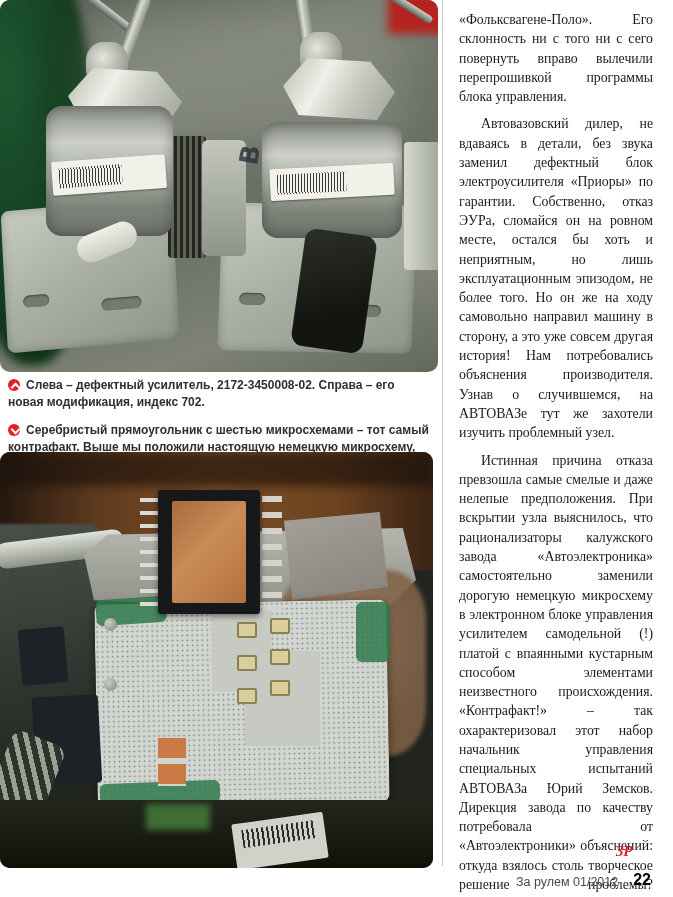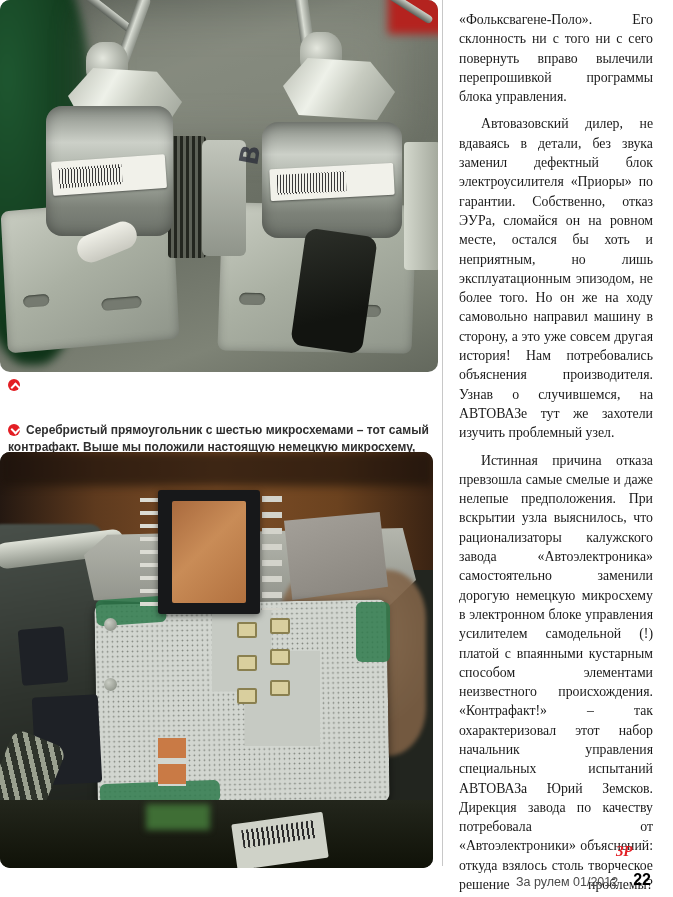--- a/index.html
+++ b/index.html
@@ -168,21 +168,21 @@
       <div class="mlabel mlabel-r">
           <i></i>
         </div>
       <div class="marker-b" style="position:absolute;left:-22px;top:18px;">B</div>
     </div>
     <div class="collar-l"></div>
     <div class="uj-dark-r"></div>
     <div class="side-box-r"></div>
   </div>
 
-  <p class="caption caption-1"><span class="bullet up"></span></p>
+  <p class="caption caption-1"><span class="bullet up"></span><span>Слева – дефектный усилитель, 2172-3450008-02. Справа – его новая модификация, индекс 702.</span></p>
 
   <p class="caption caption-2"><span class="bullet down"></span><span>Серебристый прямоугольник с шестью микросхемами – тот самый контрафакт. Выше мы положили настоящую немецкую микросхему, на которой сэкономили в Калуге.</span></p>
 
   <div class="photo photo-bottom">
     <div class="wood-top"></div>
     <div class="wood-shade"></div>
     <div class="machinery-left"></div>
     <div class="silver-arm"></div>
     <div class="housing"></div>
     <div class="compound"></div>

